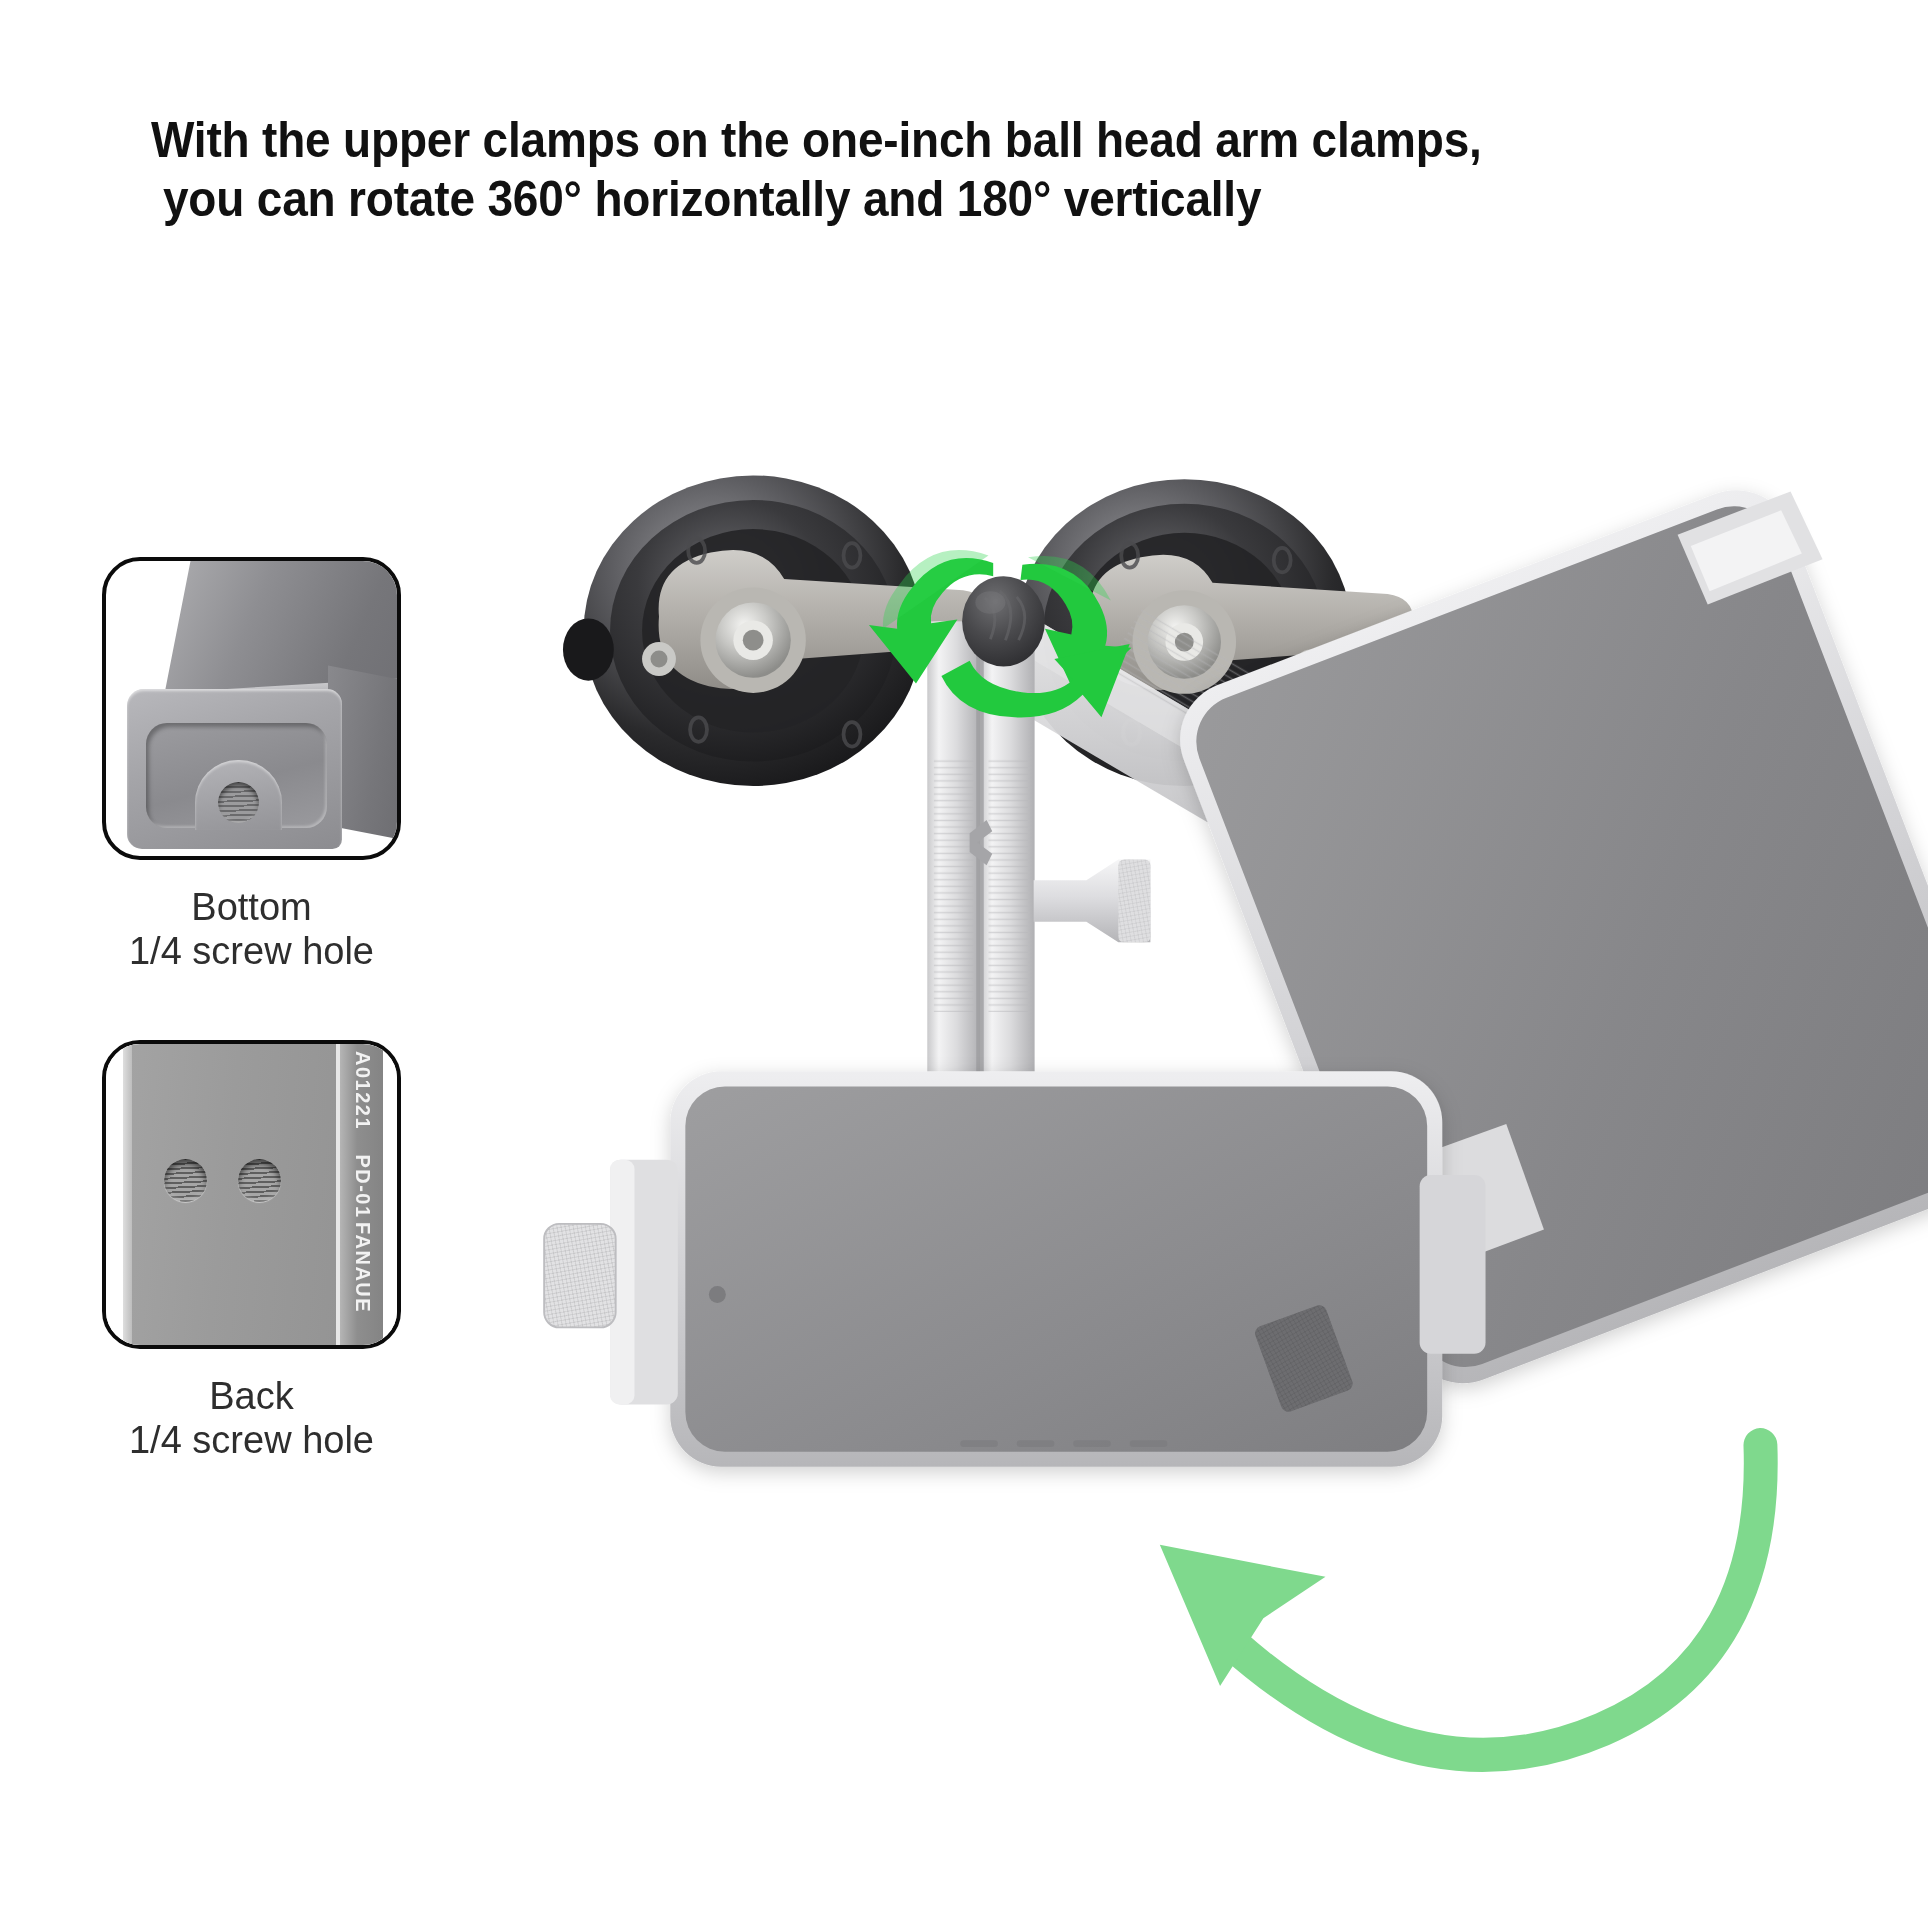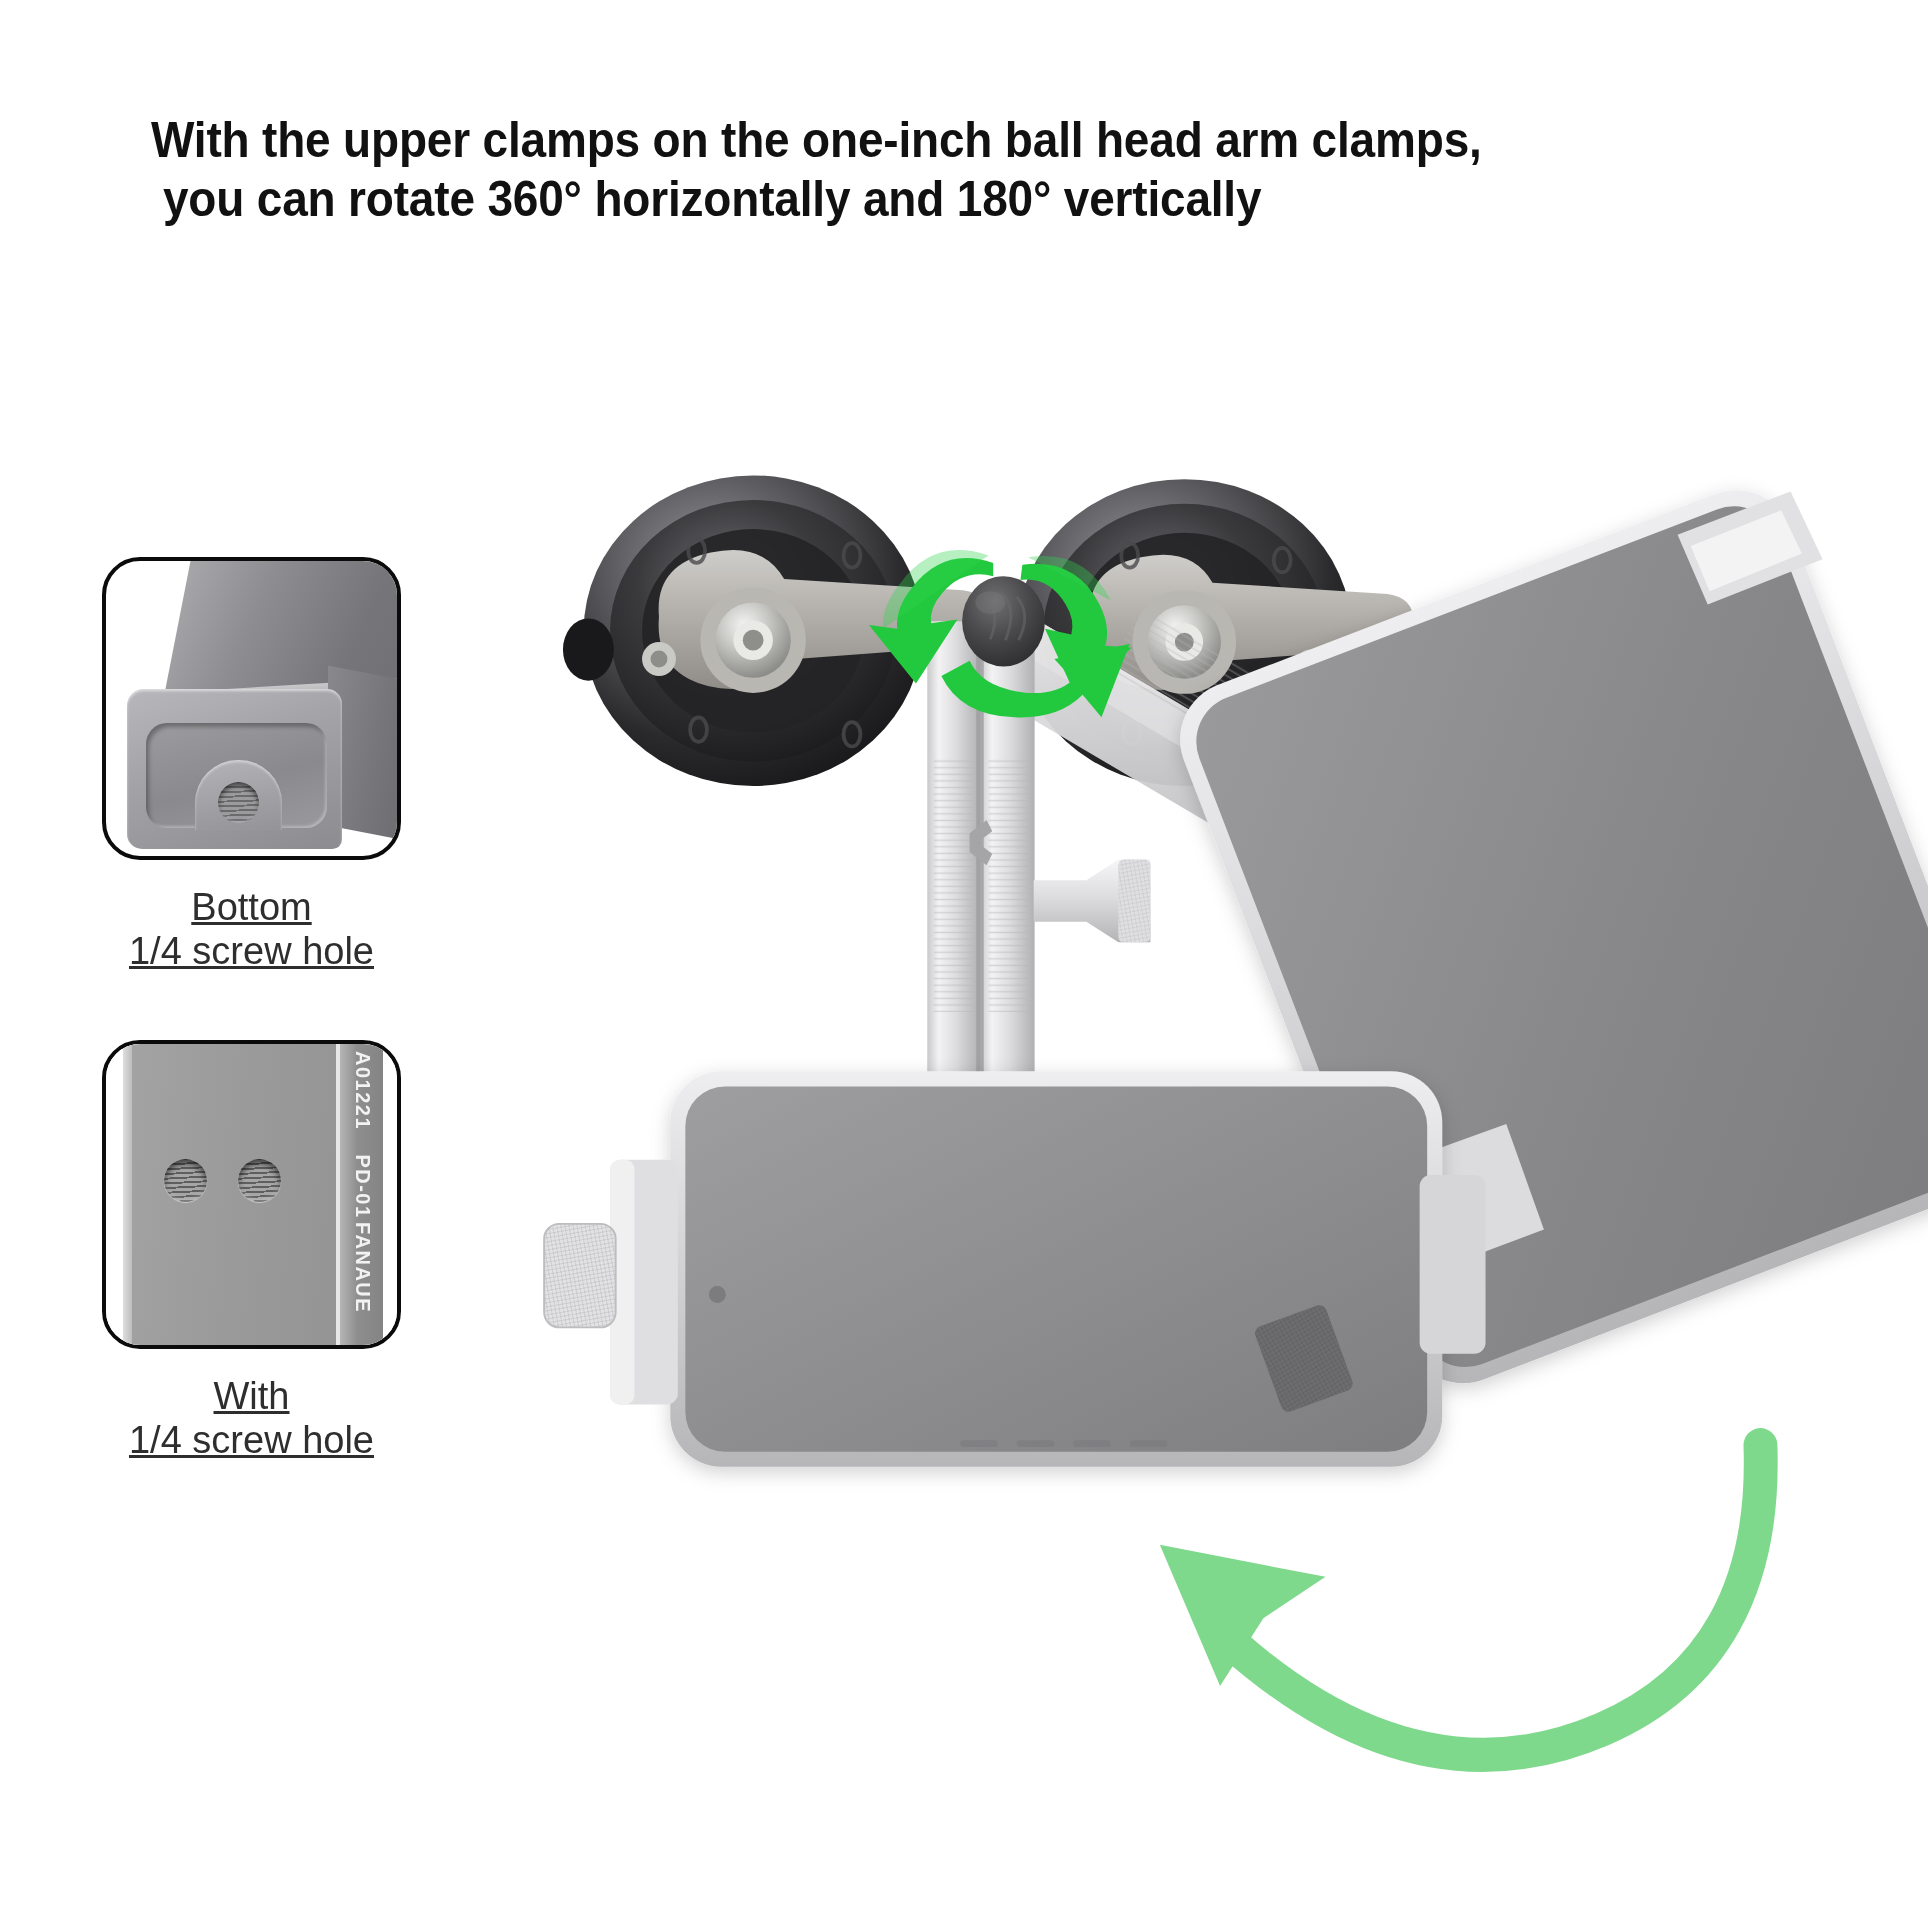--- a/index.html
+++ b/index.html
@@ -54,21 +54,21 @@
   #callout-back .callout-frame { height: 309px; }
 
   .callout-caption {
     margin-top: 24.5px;
     text-align: center;
     color: #2e2e2e;
     font-size: 38px;
     line-height: 1.18;
     font-weight: 400;
   }
-  .callout-caption span { display: block; text-decoration: underline; }
+  .callout-caption span { display: block; }
 
   
   .cl1-stage { position: absolute; inset: 0; }
   .cl1-arm {
     position: absolute;
     left: 70px; top: -43px;
     width: 282px; height: 235px;
     background: linear-gradient(104deg, #a9a9ac 0%, #8e8e92 28%, #76767a 62%, #6b6b70 100%);
     transform: skewX(-13deg) rotate(-2deg);
     border-radius: 5.6px;
@@ -227,21 +227,21 @@
       <div class="cl2-engraved">
         <span class="e1">FANAUE</span>
         <span class="e2">PD-01</span>
         <span class="e3">A01221</span>
       </div>
       <div class="cl2-hole h1"></div>
       <div class="cl2-hole h2"></div>
     </div>
   </div>
   <div class="callout-caption">
-    <span>With</span>
+    <span>Back</span>
     <span>1/4 screw hole</span>
   </div>
 </div>
 
 <div id="product">
 <svg width="1928" height="1928" viewBox="0 0 2048 2048" xmlns="http://www.w3.org/2000/svg">
   <defs>
     <radialGradient id="cupOuter" cx="38%" cy="30%" r="78%">
       <stop offset="0%" stop-color="#9a9a9e"></stop>
       <stop offset="38%" stop-color="#5d5d61"></stop>

